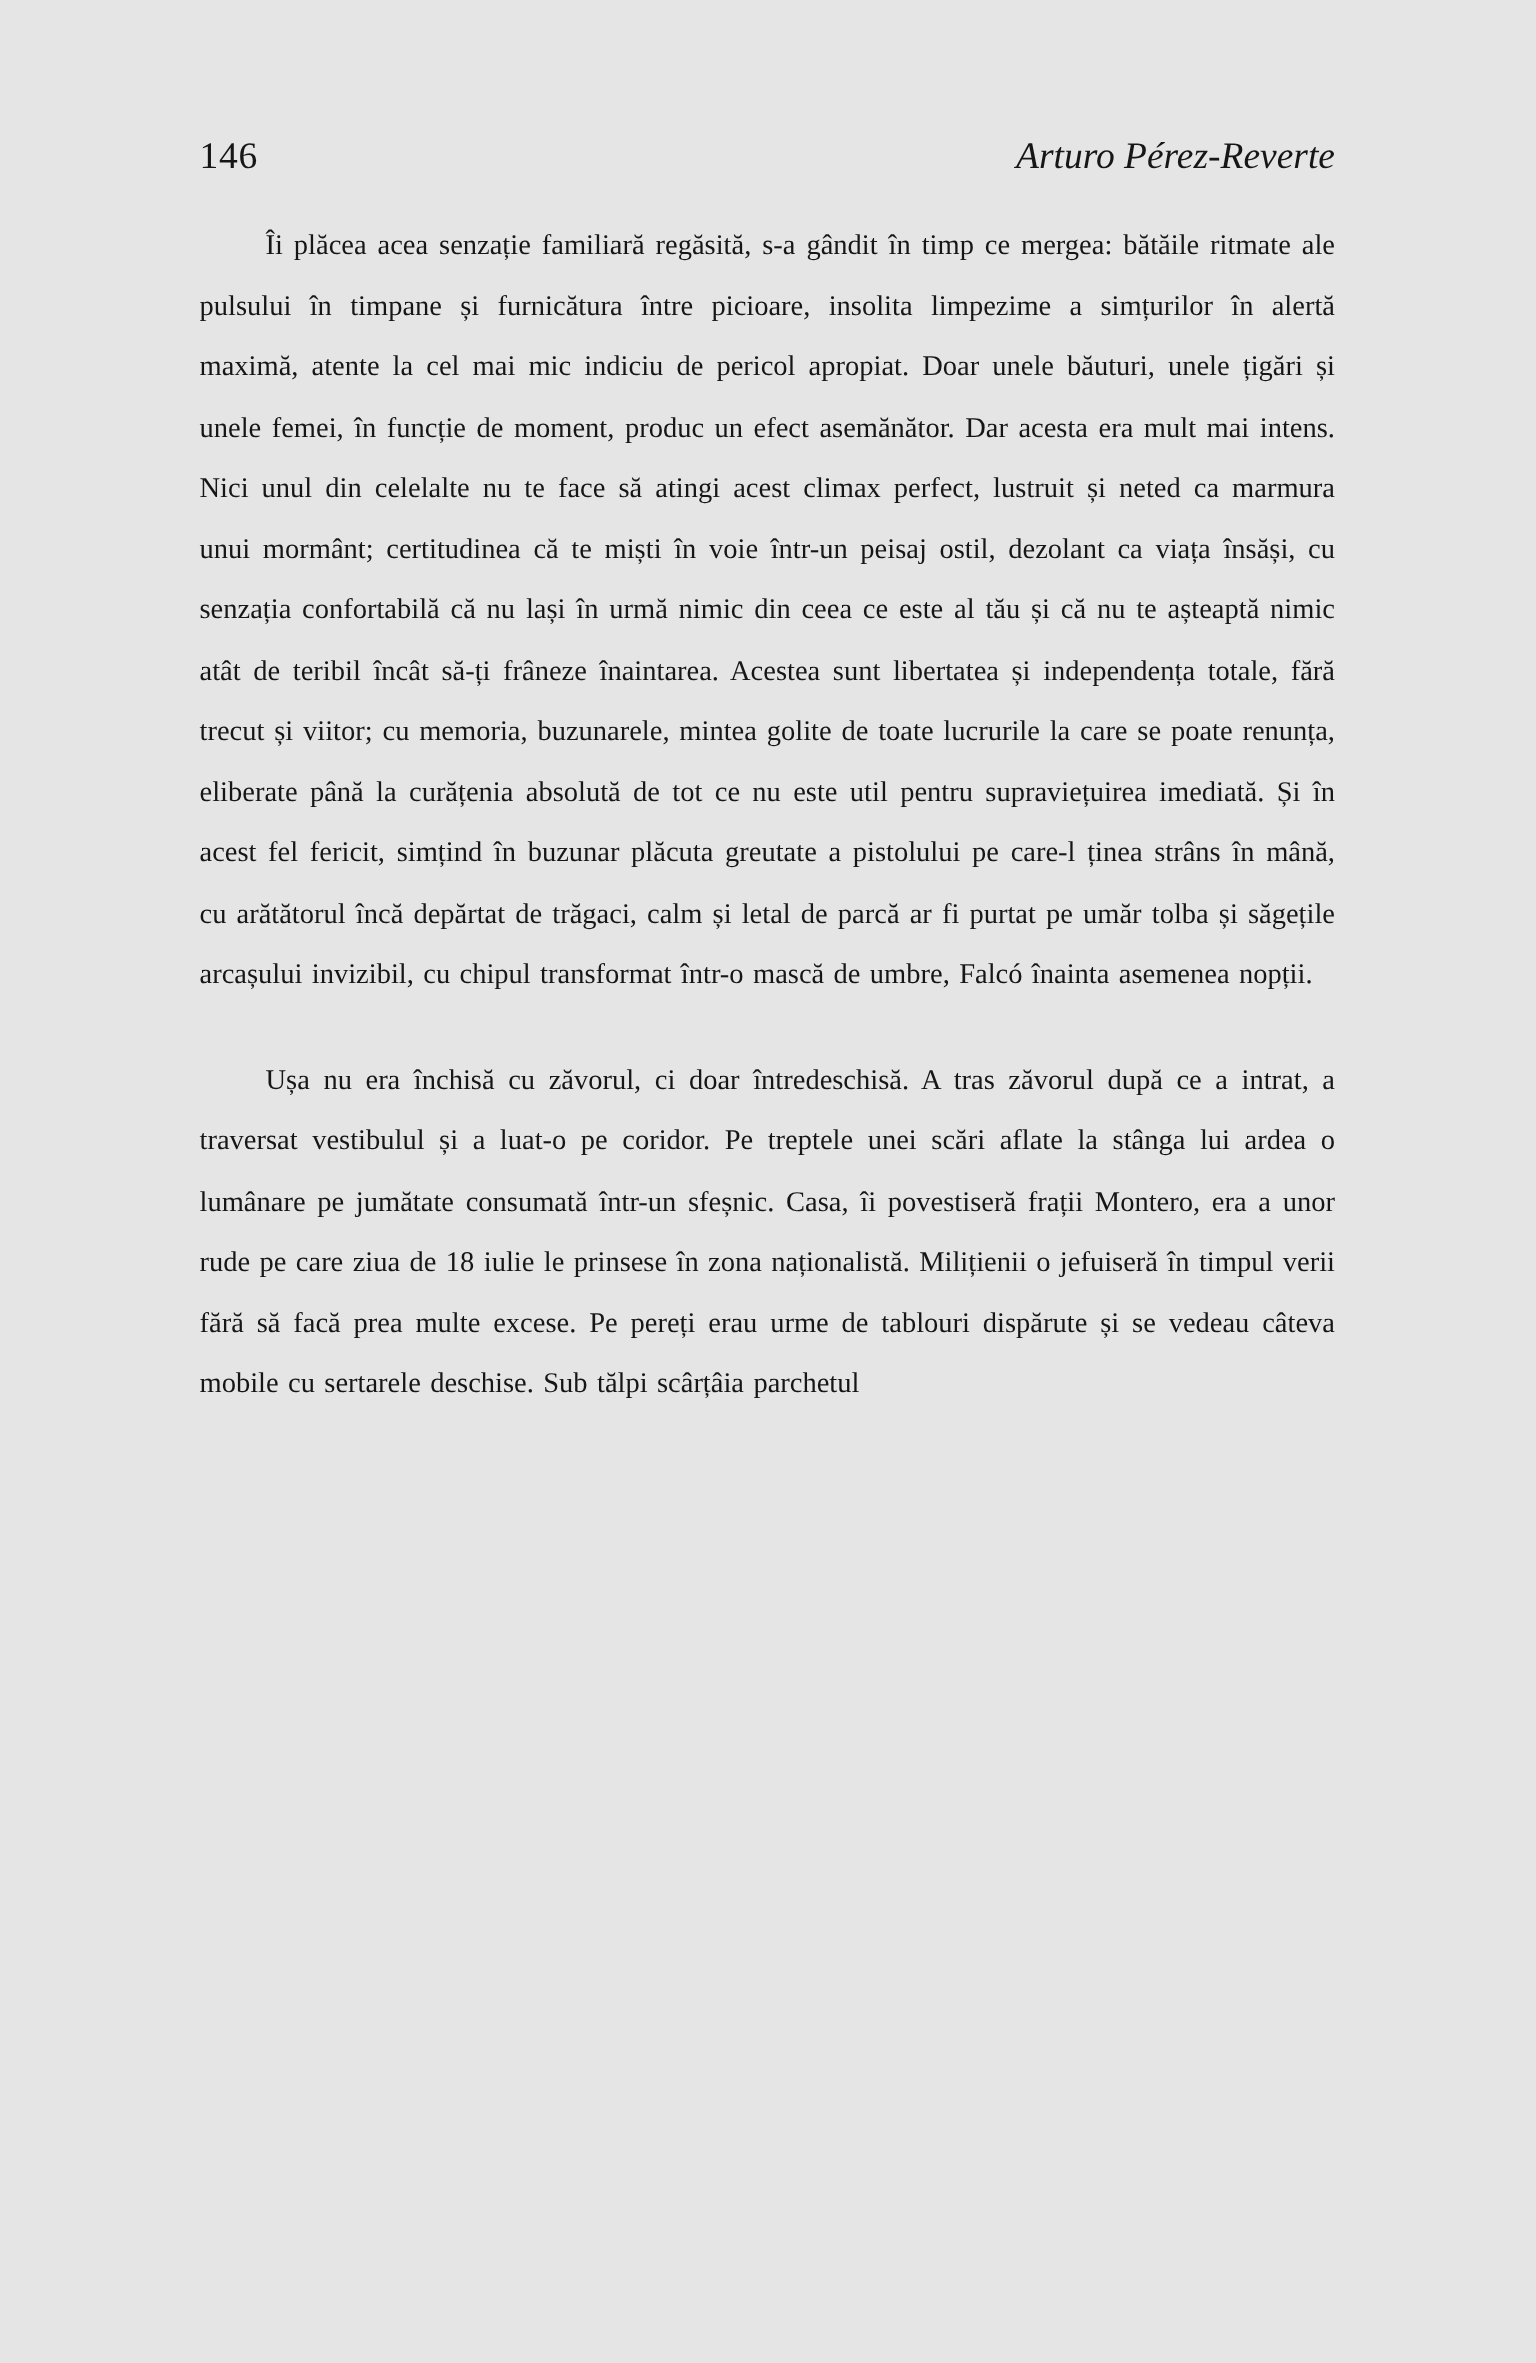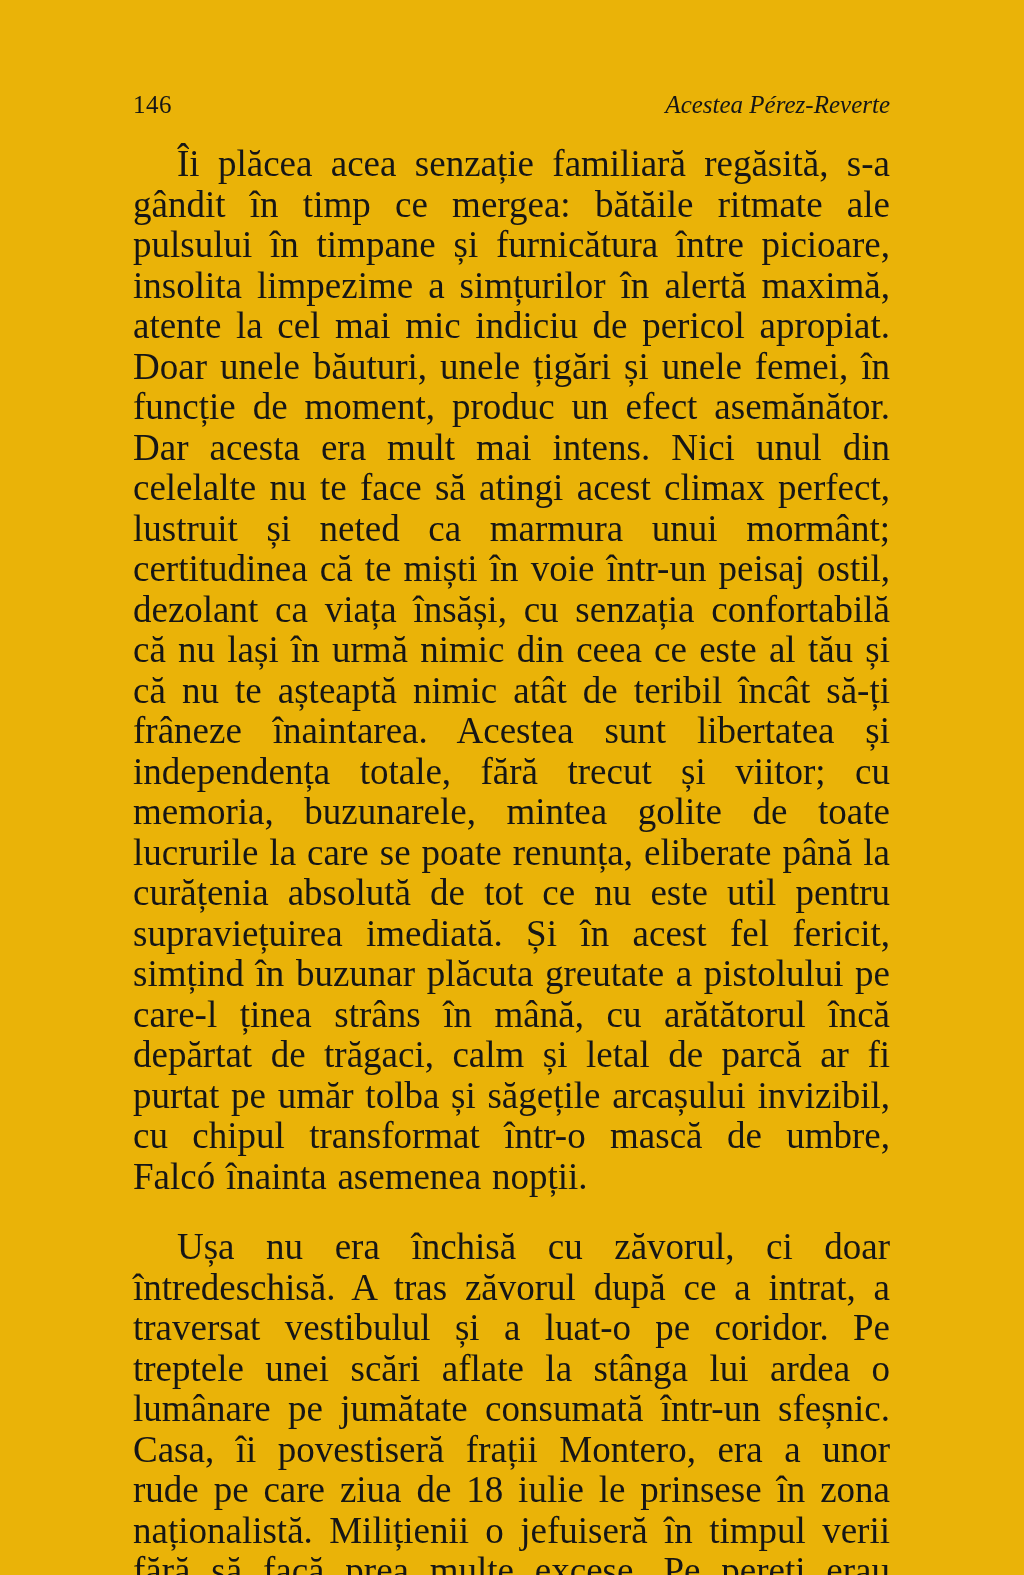--- a/index.html
+++ b/index.html
@@ -12,58 +12,58 @@
     background: #ffffff;
     color: #161616;
     font-family: "Liberation Serif", serif;
     -webkit-font-smoothing: antialiased;
   }
   .page {
     box-sizing: border-box;
     width: 1024px;
     height: 1575px;
     padding: 90px 134px 40px 133px;
-    background: #eab308;
+    background: #e5e5e5;
   }
   .running-head {
     display: flex;
     justify-content: space-between;
     align-items: baseline;
     font-size: 25px;
     line-height: 30px;
     margin-bottom: 24px;
   }
   .page-number {
     font-style: normal;
     letter-spacing: 0.5px;
   }
   .author {
     font-style: italic;
   }
   .body-text p {
     margin: 0;
-    font-size: 37px;
+    font-size: 19px;
     line-height: 40.5px;
     text-align: justify;
     text-indent: 44px;
     word-spacing: 1.5px;
     hyphens: auto;
   }
   .body-text p + p {
     margin-top: 30px;
   }
 </style>
 </head>
 <body>
 
 <div class="page">
 
   <div class="running-head">
     <span class="page-number">146</span>
-    <span class="author">Acestea Pérez-Reverte</span>
+    <span class="author">Arturo Pérez-Reverte</span>
   </div>
 
   <div class="body-text">
     <p>Îi plăcea acea senzație familiară regăsită, s-a gândit în timp ce mergea: bătăile ritmate ale pulsului în timpane și furnicătura între picioare, insolita limpezime a simțurilor în alertă maximă, atente la cel mai mic indiciu de pericol apropiat. Doar unele băuturi, unele țigări și unele femei, în funcție de moment, produc un efect asemănător. Dar acesta era mult mai intens. Nici unul din celelalte nu te face să atingi acest climax perfect, lustruit și neted ca marmura unui mormânt; certitudinea că te miști în voie într-un peisaj ostil, dezolant ca viața însăși, cu senzația confortabilă că nu lași în urmă nimic din ceea ce este al tău și că nu te așteaptă nimic atât de teribil încât să-ți frâneze înaintarea. Acestea sunt libertatea și independența totale, fără trecut și viitor; cu memoria, buzunarele, mintea golite de toate lucrurile la care se poate renunța, eliberate până la curățenia absolută de tot ce nu este util pentru supraviețuirea imediată. Și în acest fel fericit, simțind în buzunar plăcuta greutate a pistolului pe care-l ținea strâns în mână, cu arătătorul încă depărtat de trăgaci, calm și letal de parcă ar fi purtat pe umăr tolba și săgețile arcașului invizibil, cu chipul transformat într-o mască de umbre, Falcó înainta asemenea nopții.</p>
     <p>Ușa nu era închisă cu zăvorul, ci doar întredeschisă. A tras zăvorul după ce a intrat, a traversat vestibulul și a luat-o pe coridor. Pe treptele unei scări aflate la stânga lui ardea o lumânare pe jumătate consumată într-un sfeșnic. Casa, îi povestiseră frații Montero, era a unor rude pe care ziua de 18 iulie le prinsese în zona naționalistă. Milițienii o jefuiseră în timpul verii fără să facă prea multe excese. Pe pereți erau urme de tablouri dispărute și se vedeau câteva mobile cu sertarele deschise. Sub tălpi scârțâia parchetul</p>
   </div>
 
 </div>
 
 </body></html>

